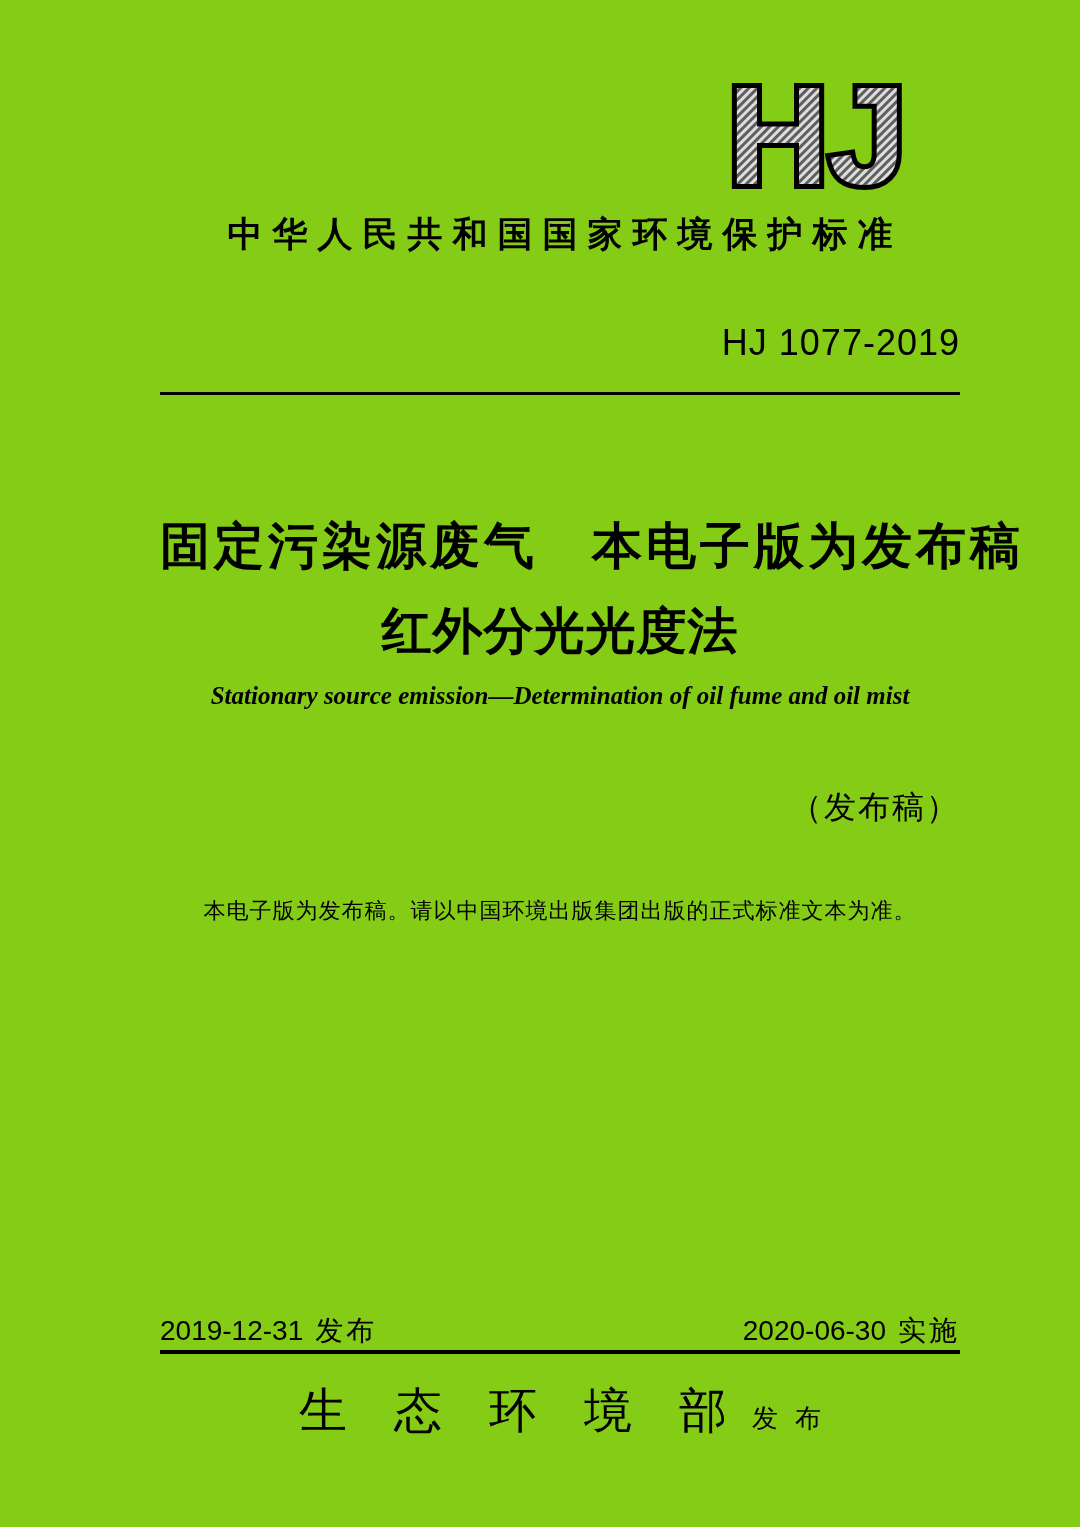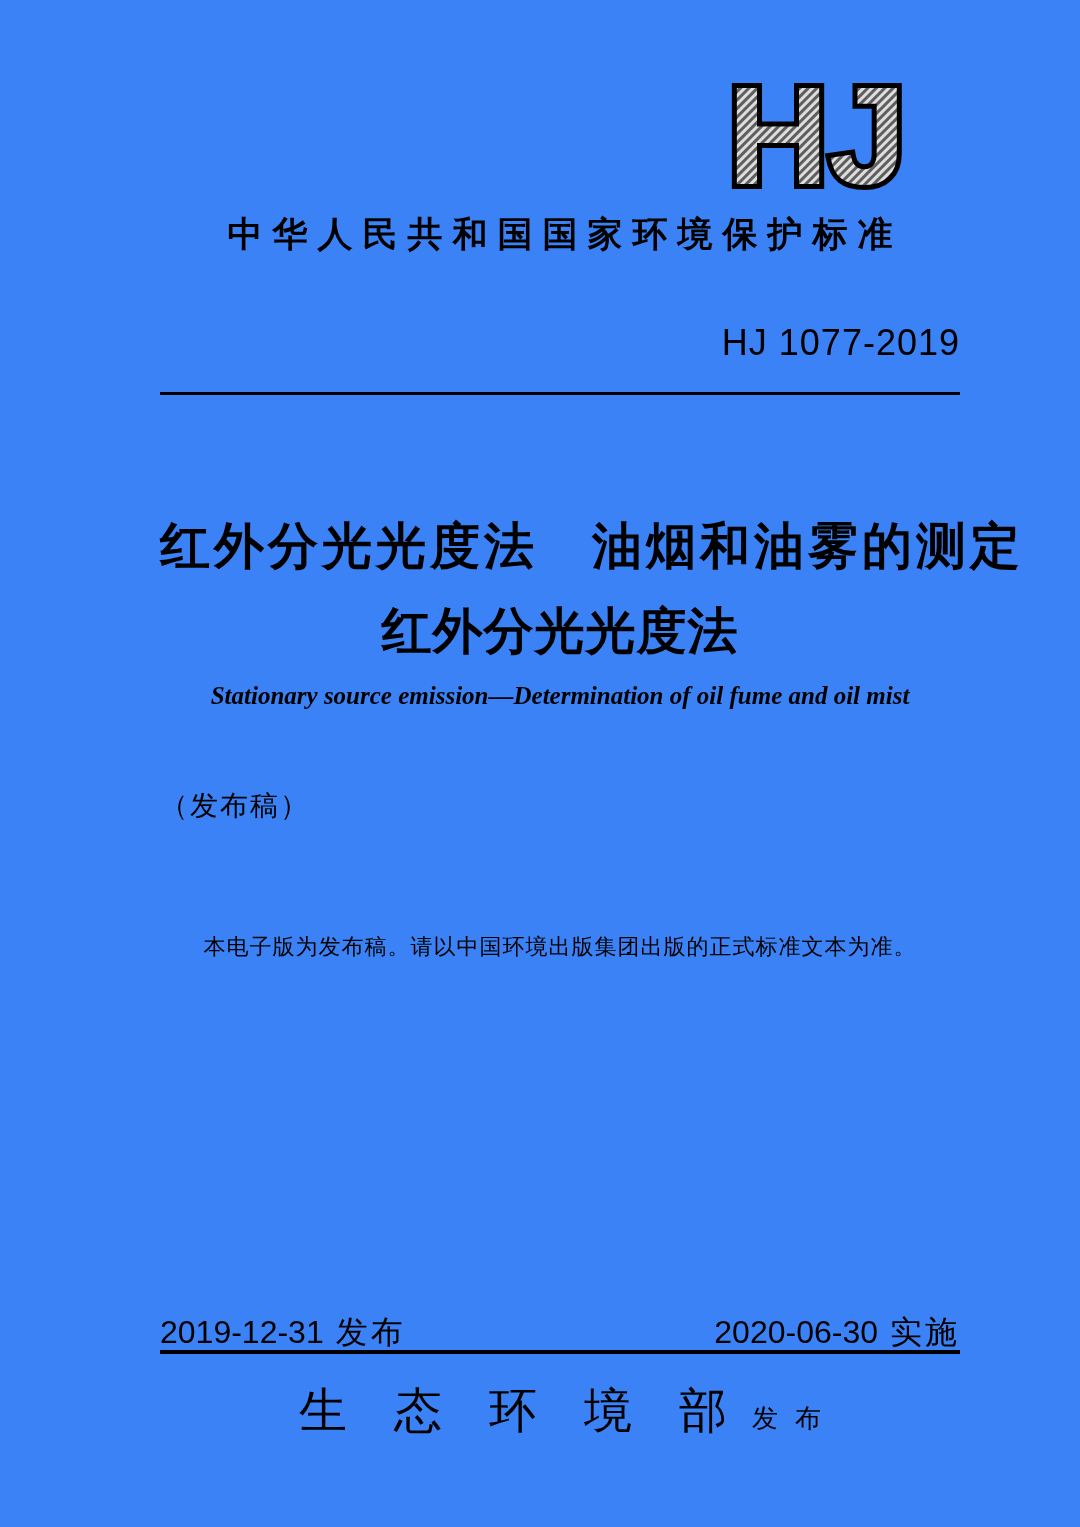--- a/index.html
+++ b/index.html
@@ -4,21 +4,21 @@
 <style>
   html, body {
     margin: 0;
     padding: 0;
     background: #ffffff;
   }
   .page {
     position: relative;
     width: 1080px;
     height: 1527px;
-    background: #3b82f6;
+    background: #84cc16;
     color: #000000;
     overflow: hidden;
     font-family: "Liberation Sans", sans-serif;
   }
   .abs {
     position: absolute;
     left: 160px;
     width: 800px;
   }
 
@@ -77,44 +77,44 @@
     font-size: 25px;
     line-height: 1.05;
     white-space: nowrap;
     font-style: italic;
   }
   .en-title.line1 { top: 683px; }
   .en-title.line2 { top: 738px; }
 
   .draft-label {
     top: 791px;
-    text-align: left;
+    text-align: right;
     font-family: "Liberation Sans", "DejaVu Sans", sans-serif;
-    font-size: 28px;
+    font-size: 32px;
     letter-spacing: 2px;
     line-height: 1.05;
   }
 
   .notice {
-    top: 935px;
+    top: 899px;
     text-align: center;
     font-family: "Liberation Serif", "DejaVu Serif", serif;
     font-size: 22px;
     letter-spacing: 1px;
     line-height: 1.05;
   }
 
   
   .dates-row {
     top: 1316px;
     display: flex;
     justify-content: space-between;
     align-items: flex-end;
     font-family: "Liberation Sans", "DejaVu Sans", sans-serif;
-    font-size: 32px;
+    font-size: 28px;
     line-height: 1.05;
   }
   .date-label { margin-left: 12px; letter-spacing: 3px; }
   .rule-bottom {
     top: 1350px;
     height: 4px;
     background: #000;
   }
   .ministry-row {
     top: 1387px;
@@ -151,21 +151,21 @@
     </defs>
     <text x="105" y="112" text-anchor="middle" font-family="'Liberation Sans', sans-serif" font-weight="bold" font-size="140" paint-order="stroke" stroke="#000000" stroke-width="10" fill="url(#hatch)">HJ</text>
   </svg>
 
   <div class="abs org-title">中华人民共和国国家环境保护标准</div>
 
   <div class="abs std-number">HJ 1077-2019</div>
 
   <div class="abs rule-top"></div>
 
-  <div class="abs cn-title line1">红外分光光度法　油烟和油雾的测定</div>
+  <div class="abs cn-title line1">固定污染源废气　本电子版为发布稿</div>
   <div class="abs cn-title line2">红外分光光度法</div>
 
   <div class="abs en-title line1">Stationary source emission—Determination of oil fume and oil mist</div>
 
   <div class="abs draft-label">（发布稿）</div>
 
   <div class="abs notice">本电子版为发布稿。请以中国环境出版集团出版的正式标准文本为准。</div>
 
   <div class="abs dates-row">
     <div>

